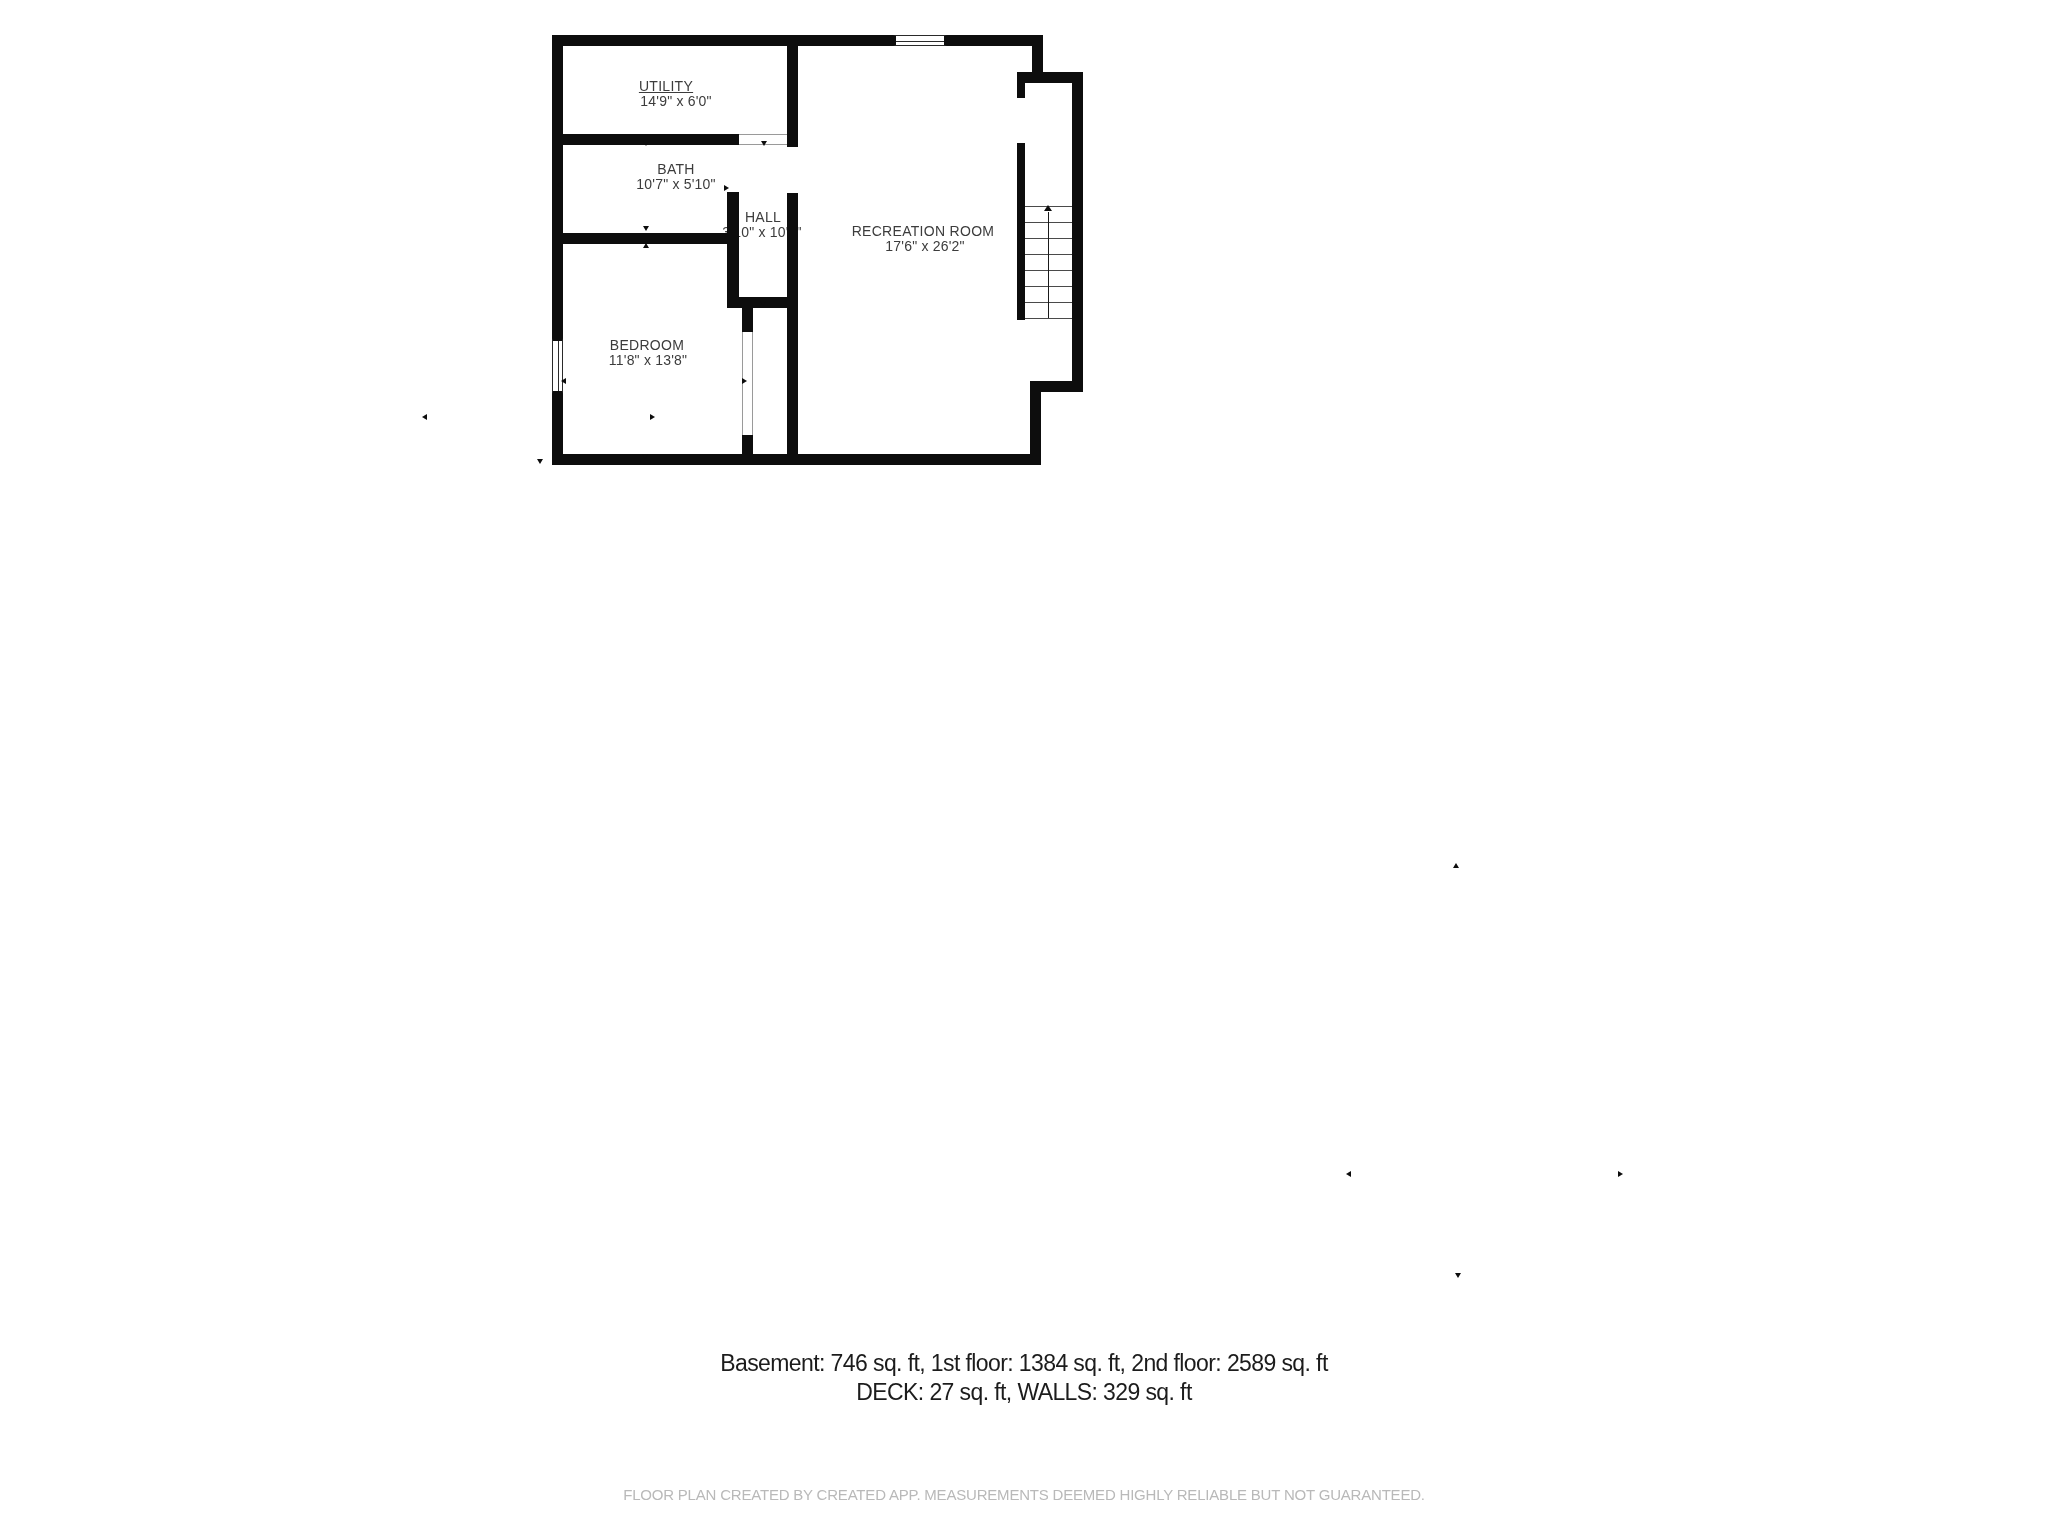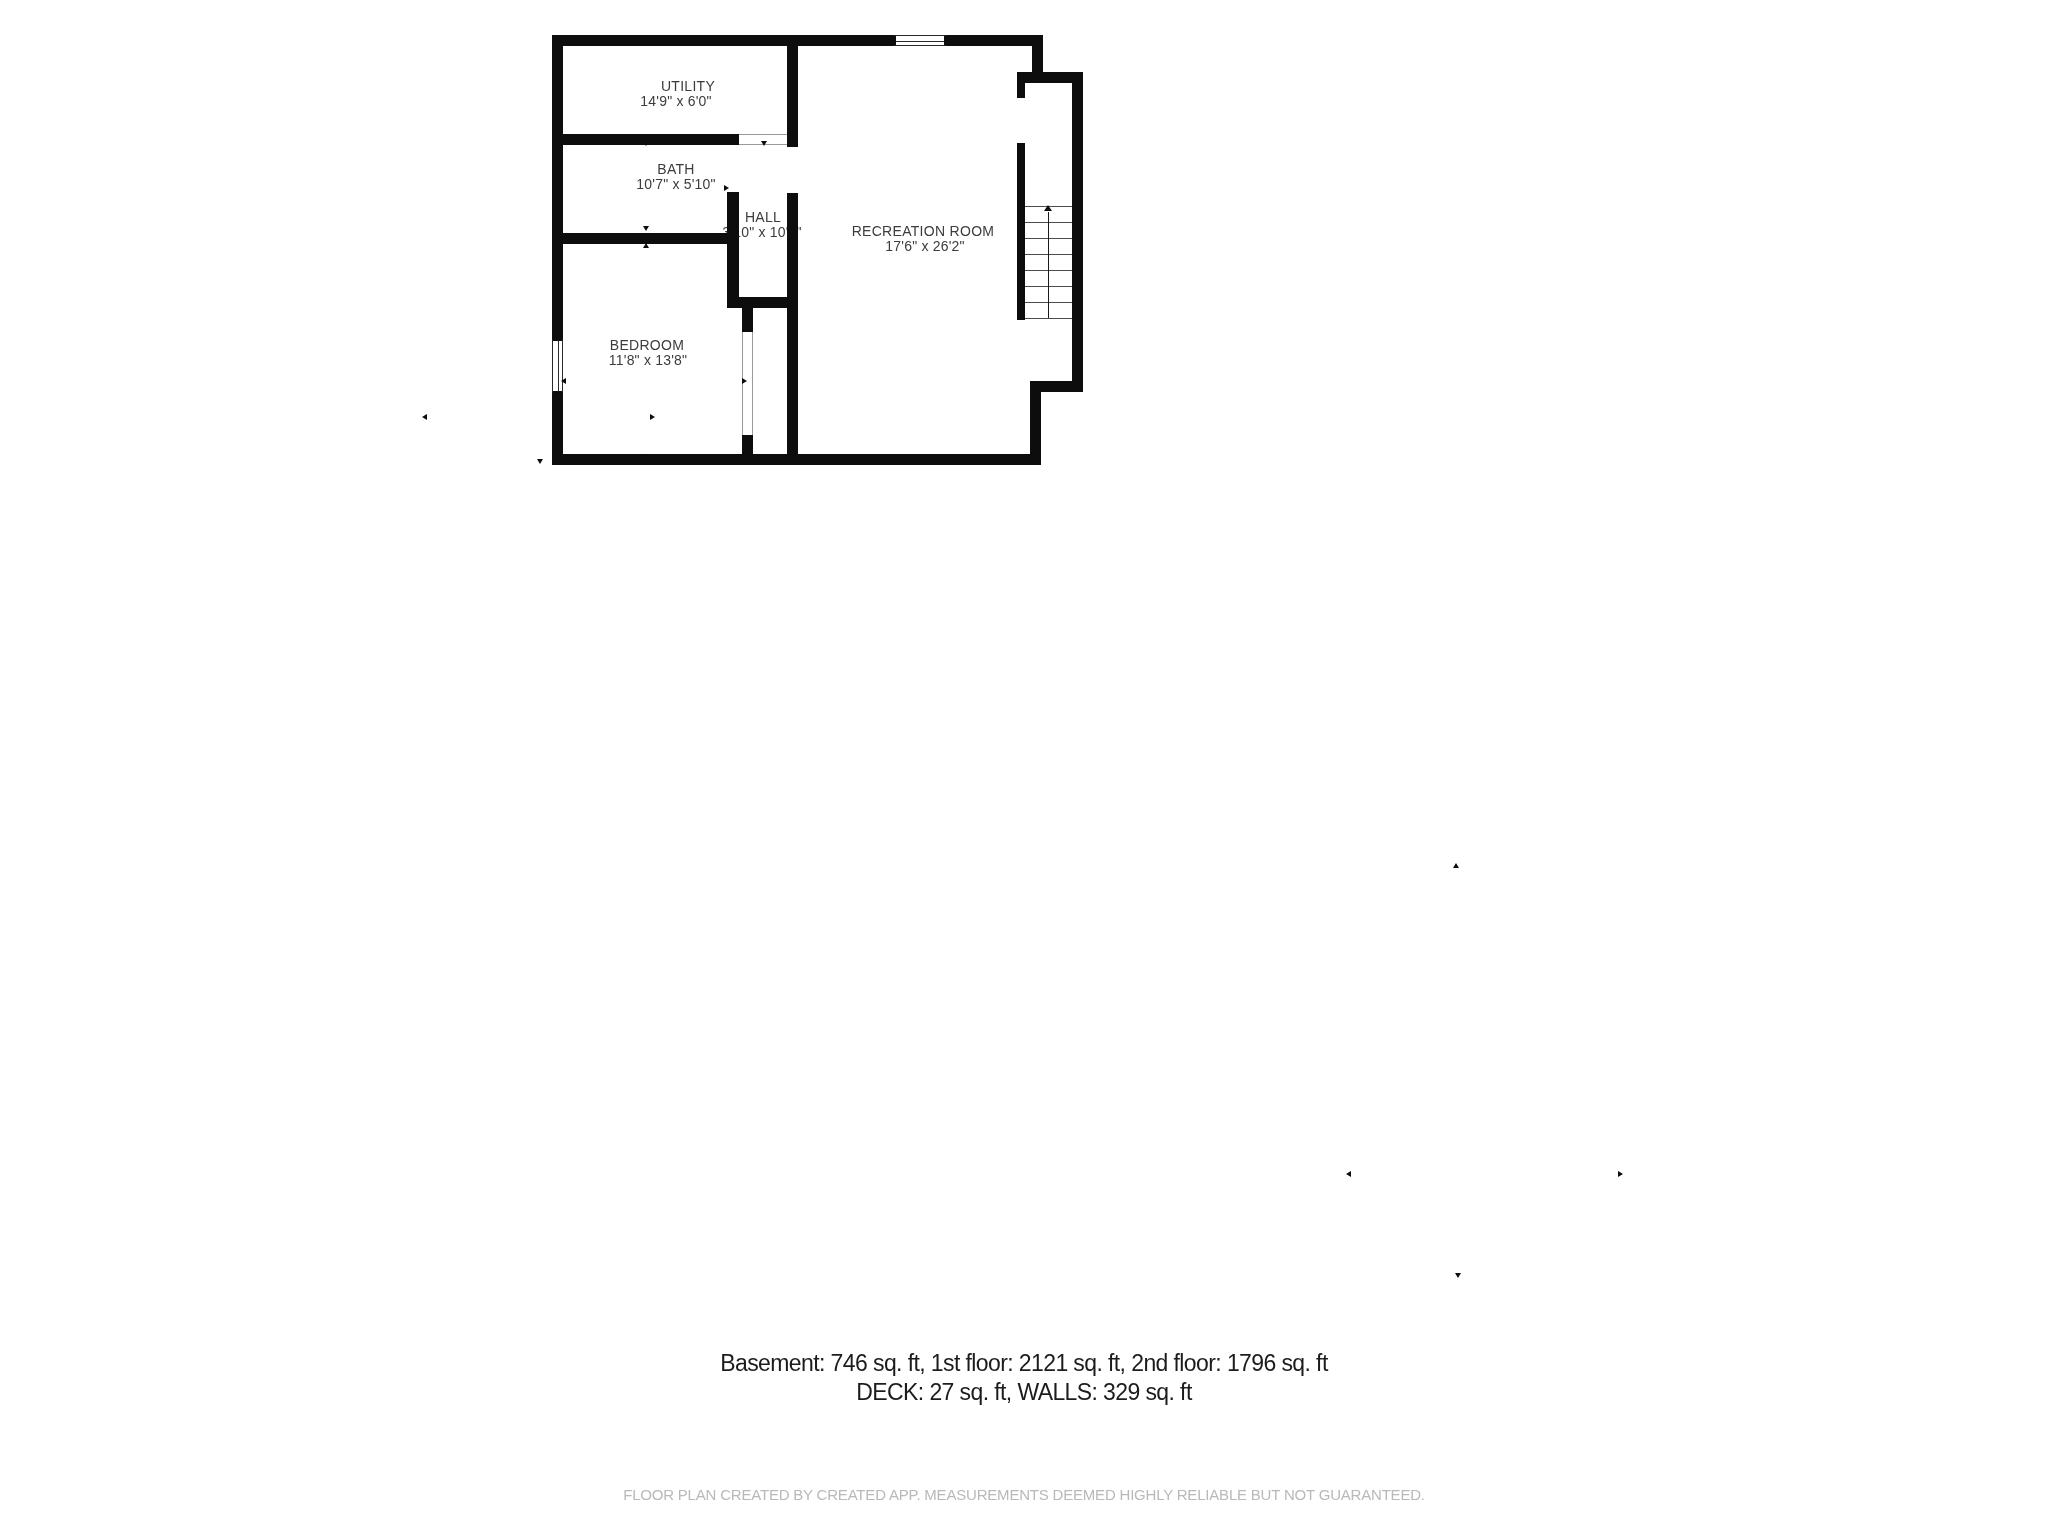--- a/index.html
+++ b/index.html
@@ -78,21 +78,21 @@
   <div class="window horiz" style="left:341px;top:0;width:54px;height:11px;"></div>
   <div class="window vert" style="left:0;top:303px;width:11px;height:56px;"></div>
 
   <div class="door-gap-h" style="left:187px;top:99px;width:48px;height:11px;"></div>
   <div class="door-gap-v" style="left:190px;top:297px;width:11px;height:103px;"></div>
 
   <div class="stairs" style="left:473px;top:171px;width:47px;height:113px;"></div>
   <div class="stair-shaft" style="left:496px;top:177px;height:106px;"></div>
   <div class="tri up" style="left:492px;top:170px;"></div>
 
-  <div class="room-label" style="left:136px;top:51px;">UTILITY</div>
+  <div class="room-label" style="left:114px;top:51px;text-decoration:underline;">UTILITY</div>
   <div class="room-dim" style="left:124px;top:66px;">14'9" x 6'0"</div>
   <div class="room-label" style="left:124px;top:134px;">BATH</div>
   <div class="room-dim" style="left:124px;top:149px;">10'7" x 5'10"</div>
   <div class="room-label" style="left:211px;top:182px;">HALL</div>
   <div class="room-dim" style="left:210px;top:197px;">3'10" x 10'2"</div>
   <div class="room-label" style="left:371px;top:196px;">RECREATION ROOM</div>
   <div class="room-dim" style="left:373px;top:211px;">17'6" x 26'2"</div>
   <div class="room-label" style="left:95px;top:310px;">BEDROOM</div>
   <div class="room-dim" style="left:96px;top:325px;">11'8" x 13'8"</div>
 
@@ -111,17 +111,17 @@
 </div>
 
 <div class="tri small left" style="left:422px;top:414px;"></div>
 <div class="tri small down" style="left:537px;top:459px;"></div>
 <div class="tri small up" style="left:1453px;top:863px;"></div>
 <div class="tri small left" style="left:1346px;top:1171px;"></div>
 <div class="tri small right" style="left:1618px;top:1171px;"></div>
 <div class="tri small down" style="left:1455px;top:1273px;"></div>
 
 <div class="summary">
-  <div class="sub">Basement: 746 sq. ft, 1st floor: 2121 sq. ft, 2nd floor: 1796 sq. ft</div>
+  <div class="sub">Basement: 746 sq. ft, 1st floor: 1384 sq. ft, 2nd floor: 2589 sq. ft</div>
   <div class="sub">DECK: 27 sq. ft, WALLS: 329 sq. ft</div>
 </div>
 
 <div class="footer-note">FLOOR PLAN CREATED BY CREATED APP. MEASUREMENTS DEEMED HIGHLY RELIABLE BUT NOT GUARANTEED.</div>
 
 </body></html>

